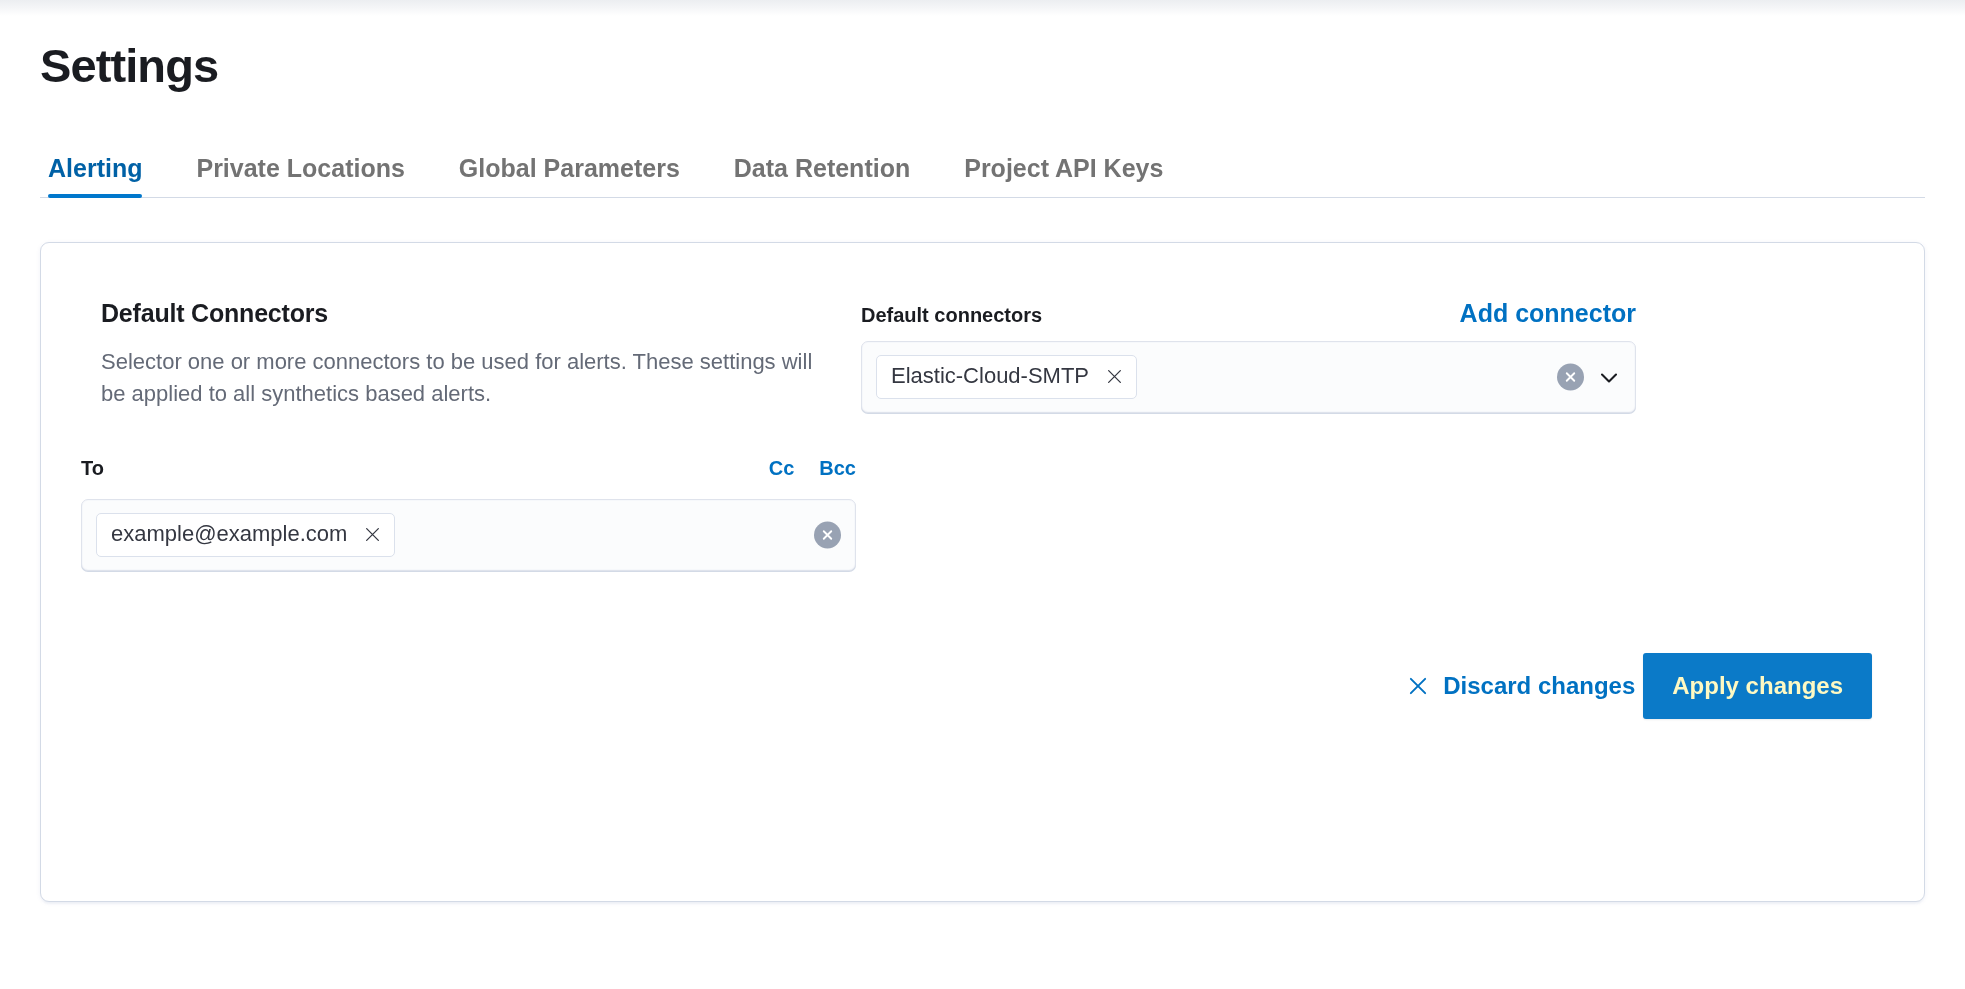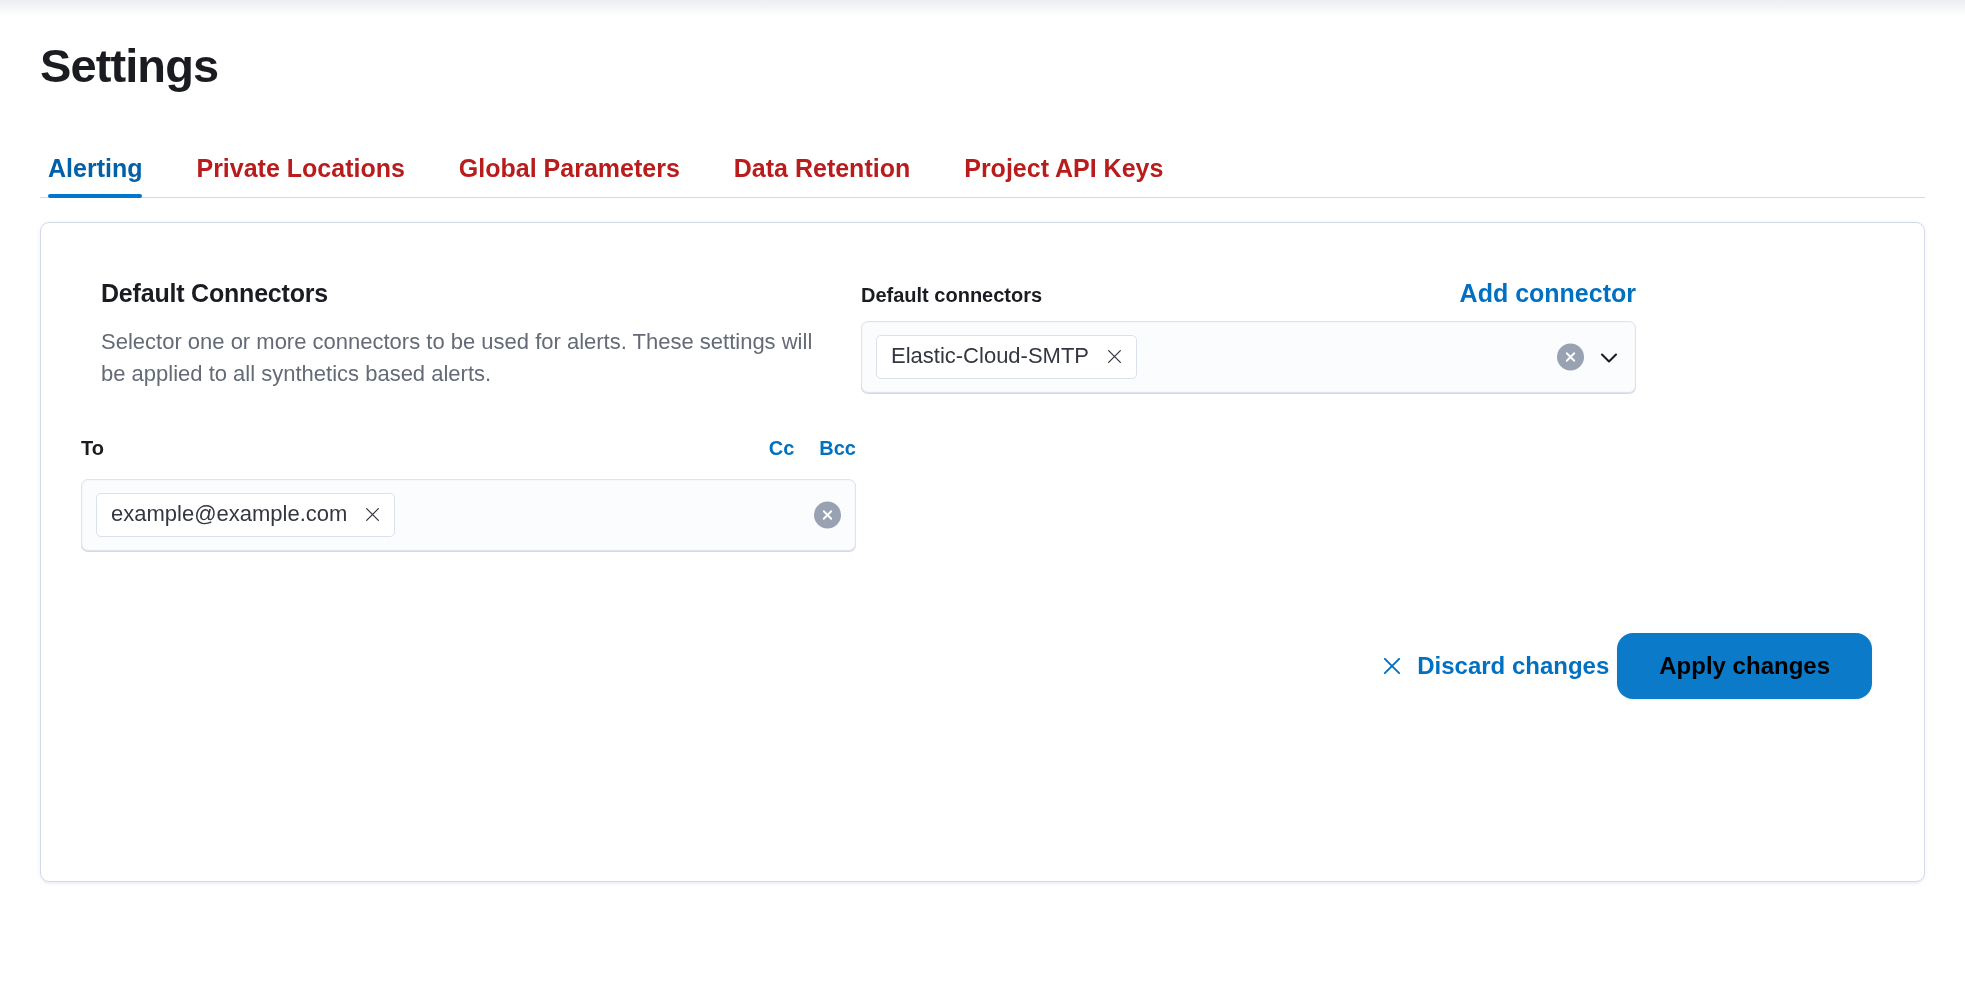--- a/index.html
+++ b/index.html
@@ -49,21 +49,21 @@
     align-items: flex-end;
     gap: 0;
     margin-top: 56px;
     border-bottom: 1px solid #d3dae6;
     height: 53px;
   }
   .tab {
     position: relative;
     font-size: 25px;
     font-weight: 700;
-    color: #b91c1c;
+    color: #737373;
     padding: 0 27px 16px 27px;
     cursor: pointer;
     white-space: nowrap;
     line-height: 1;
     background: none;
     border: none;
     font-family: inherit;
   }
   .tab:first-child { padding-left: 0; margin-left: 8px; }
   .tab.active { color: #0061a6; }
@@ -74,21 +74,21 @@
     right: 27px;
     bottom: -1px;
     height: 4px;
     background: #0077cc;
     border-radius: 2px;
   }
   .tab:first-child.active::after { left: 0; right: 27px; }
 
   
   .panel {
-    margin-top: 24px;
+    margin-top: 44px;
     background: #ffffff;
     border: 1px solid #d3dae6;
     border-radius: 9px;
     box-shadow: 0 1px 5px rgba(17,43,134,0.06), 0 3px 2px -1px rgba(17,43,134,0.04);
     padding: 56px 40px 44px 40px;
     min-height: 660px;
     position: relative;
   }
 
   .form-row {
@@ -234,27 +234,27 @@
     font-family: inherit;
     font-size: 24px;
     font-weight: 700;
     color: #0071c2;
     cursor: pointer;
     padding: 10px 8px;
   }
   .btn-empty .x-icon { width: 22px; height: 22px; display: block; }
   .btn-primary {
     background: #0b7ac8;
-    color: #000000;
+    color: #fef9c3;
     border: none;
-    border-radius: 16px;
+    border-radius: 3px;
     font-family: inherit;
     font-size: 24px;
     font-weight: 700;
-    padding: 21px 42px;
+    padding: 21px 29px;
     cursor: pointer;
     line-height: 1;
     box-shadow: 0 1px 2px rgba(0,0,0,0.08);
   }
 </style>
 </head>
 <body>
 
 <div class="top-gradient"></div>
 

